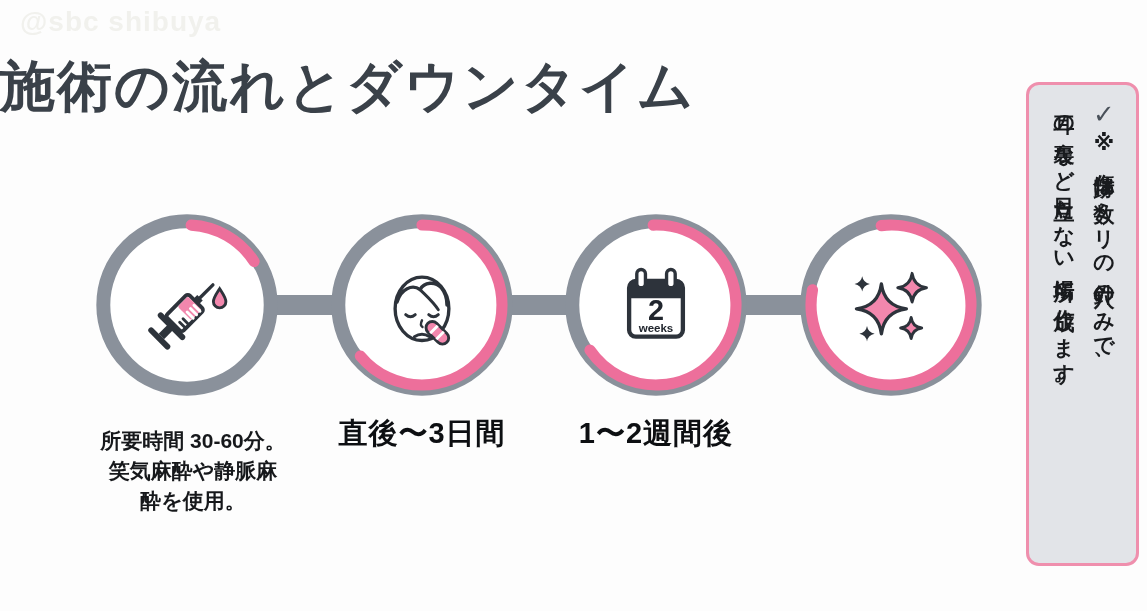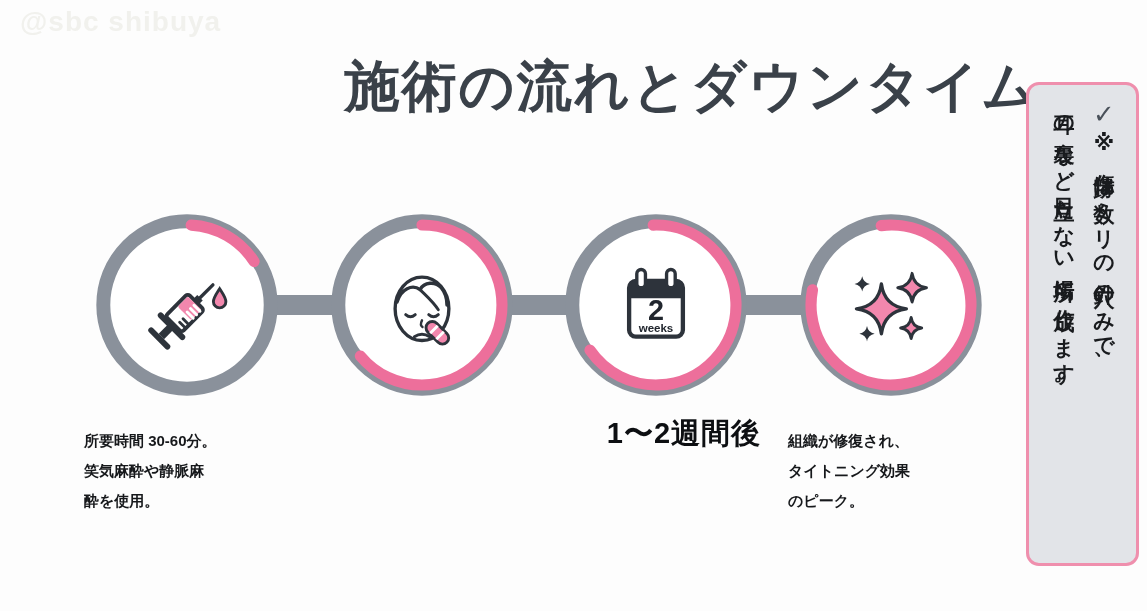--- a/index.html
+++ b/index.html
@@ -22,24 +22,23 @@
     overflow:hidden;
     color:#16181b;
   }
   .watermark{
     position:absolute;left:20px;top:6px;
     font-size:28px;font-weight:700;color:#f1f1ed;
     letter-spacing:1px;
   }
   .page-title{
     position:absolute;left:0;top:50px;width:1040px;
-    text-align:right;
+    text-align:left;
     font-size:55px;font-weight:900;color:var(--title);
     letter-spacing:2px;
-    padding-left:20px;
   }
   .connector{
     position:absolute;top:295px;height:20px;
     background:var(--gray);z-index:0;
   }
   .step-circle{
     position:absolute;top:212px;width:186px;height:186px;z-index:1;
   }
   .step-circle svg.ring-svg{position:absolute;left:0;top:0;}
   .ring{fill:#ffffff;stroke:var(--gray);stroke-width:15;}
@@ -54,22 +53,22 @@
   .step-text{
     position:absolute;top:414px;width:230px;
   }
   .step-title{
     text-align:center;
     font-size:29px;font-weight:800;color:#0d0f12;
     letter-spacing:1px;
   }
   .step-desc{
     margin-top:12px;padding-left:12px;
-    font-size:15px;line-height:30px;font-weight:600;color:#16181b;
-    white-space:pre-line;text-align:left;
+    font-size:21px;line-height:30px;font-weight:600;color:#16181b;
+    white-space:pre-line;text-align:center;
   }
   .note-box{
     position:absolute;left:1026px;top:82px;width:113px;height:484px;
     background:var(--note-bg);
     border:3px solid var(--note-border);
     border-radius:13px;
   }
   .note-inner{
     height:100%;width:100%;
     padding:14px 12px;
@@ -176,26 +175,24 @@
     </svg>
   </div>
 </div>
 
 <div class="step-text" style="left:72px;">
   <div class="step-desc">所要時間 30-60分。
 笑気麻酔や静脈麻
 酔を使用。</div>
 </div>
 <div class="step-text" style="left:307px;">
+  <div class="step-title">直後〜3日間</div>
 </div>
-<div class="step-text" style="left:569px;">
+<div class="step-text" style="left:541px;">
   <div class="step-title">1〜2週間後</div>
 </div>
 <div class="step-text" style="left:776px;">
-  <div class="step-desc">組織が修復され、
-タイトニング効果
-のピーク。</div>
 </div>
 
 <div class="note-box">
   <div class="note-inner"><span class="note-check">✓</span><span>※傷跡は数ミリの針穴のみで、
 耳の裏など目立たない場所に作成します。</span></div>
 </div>
 
 </body></html>

